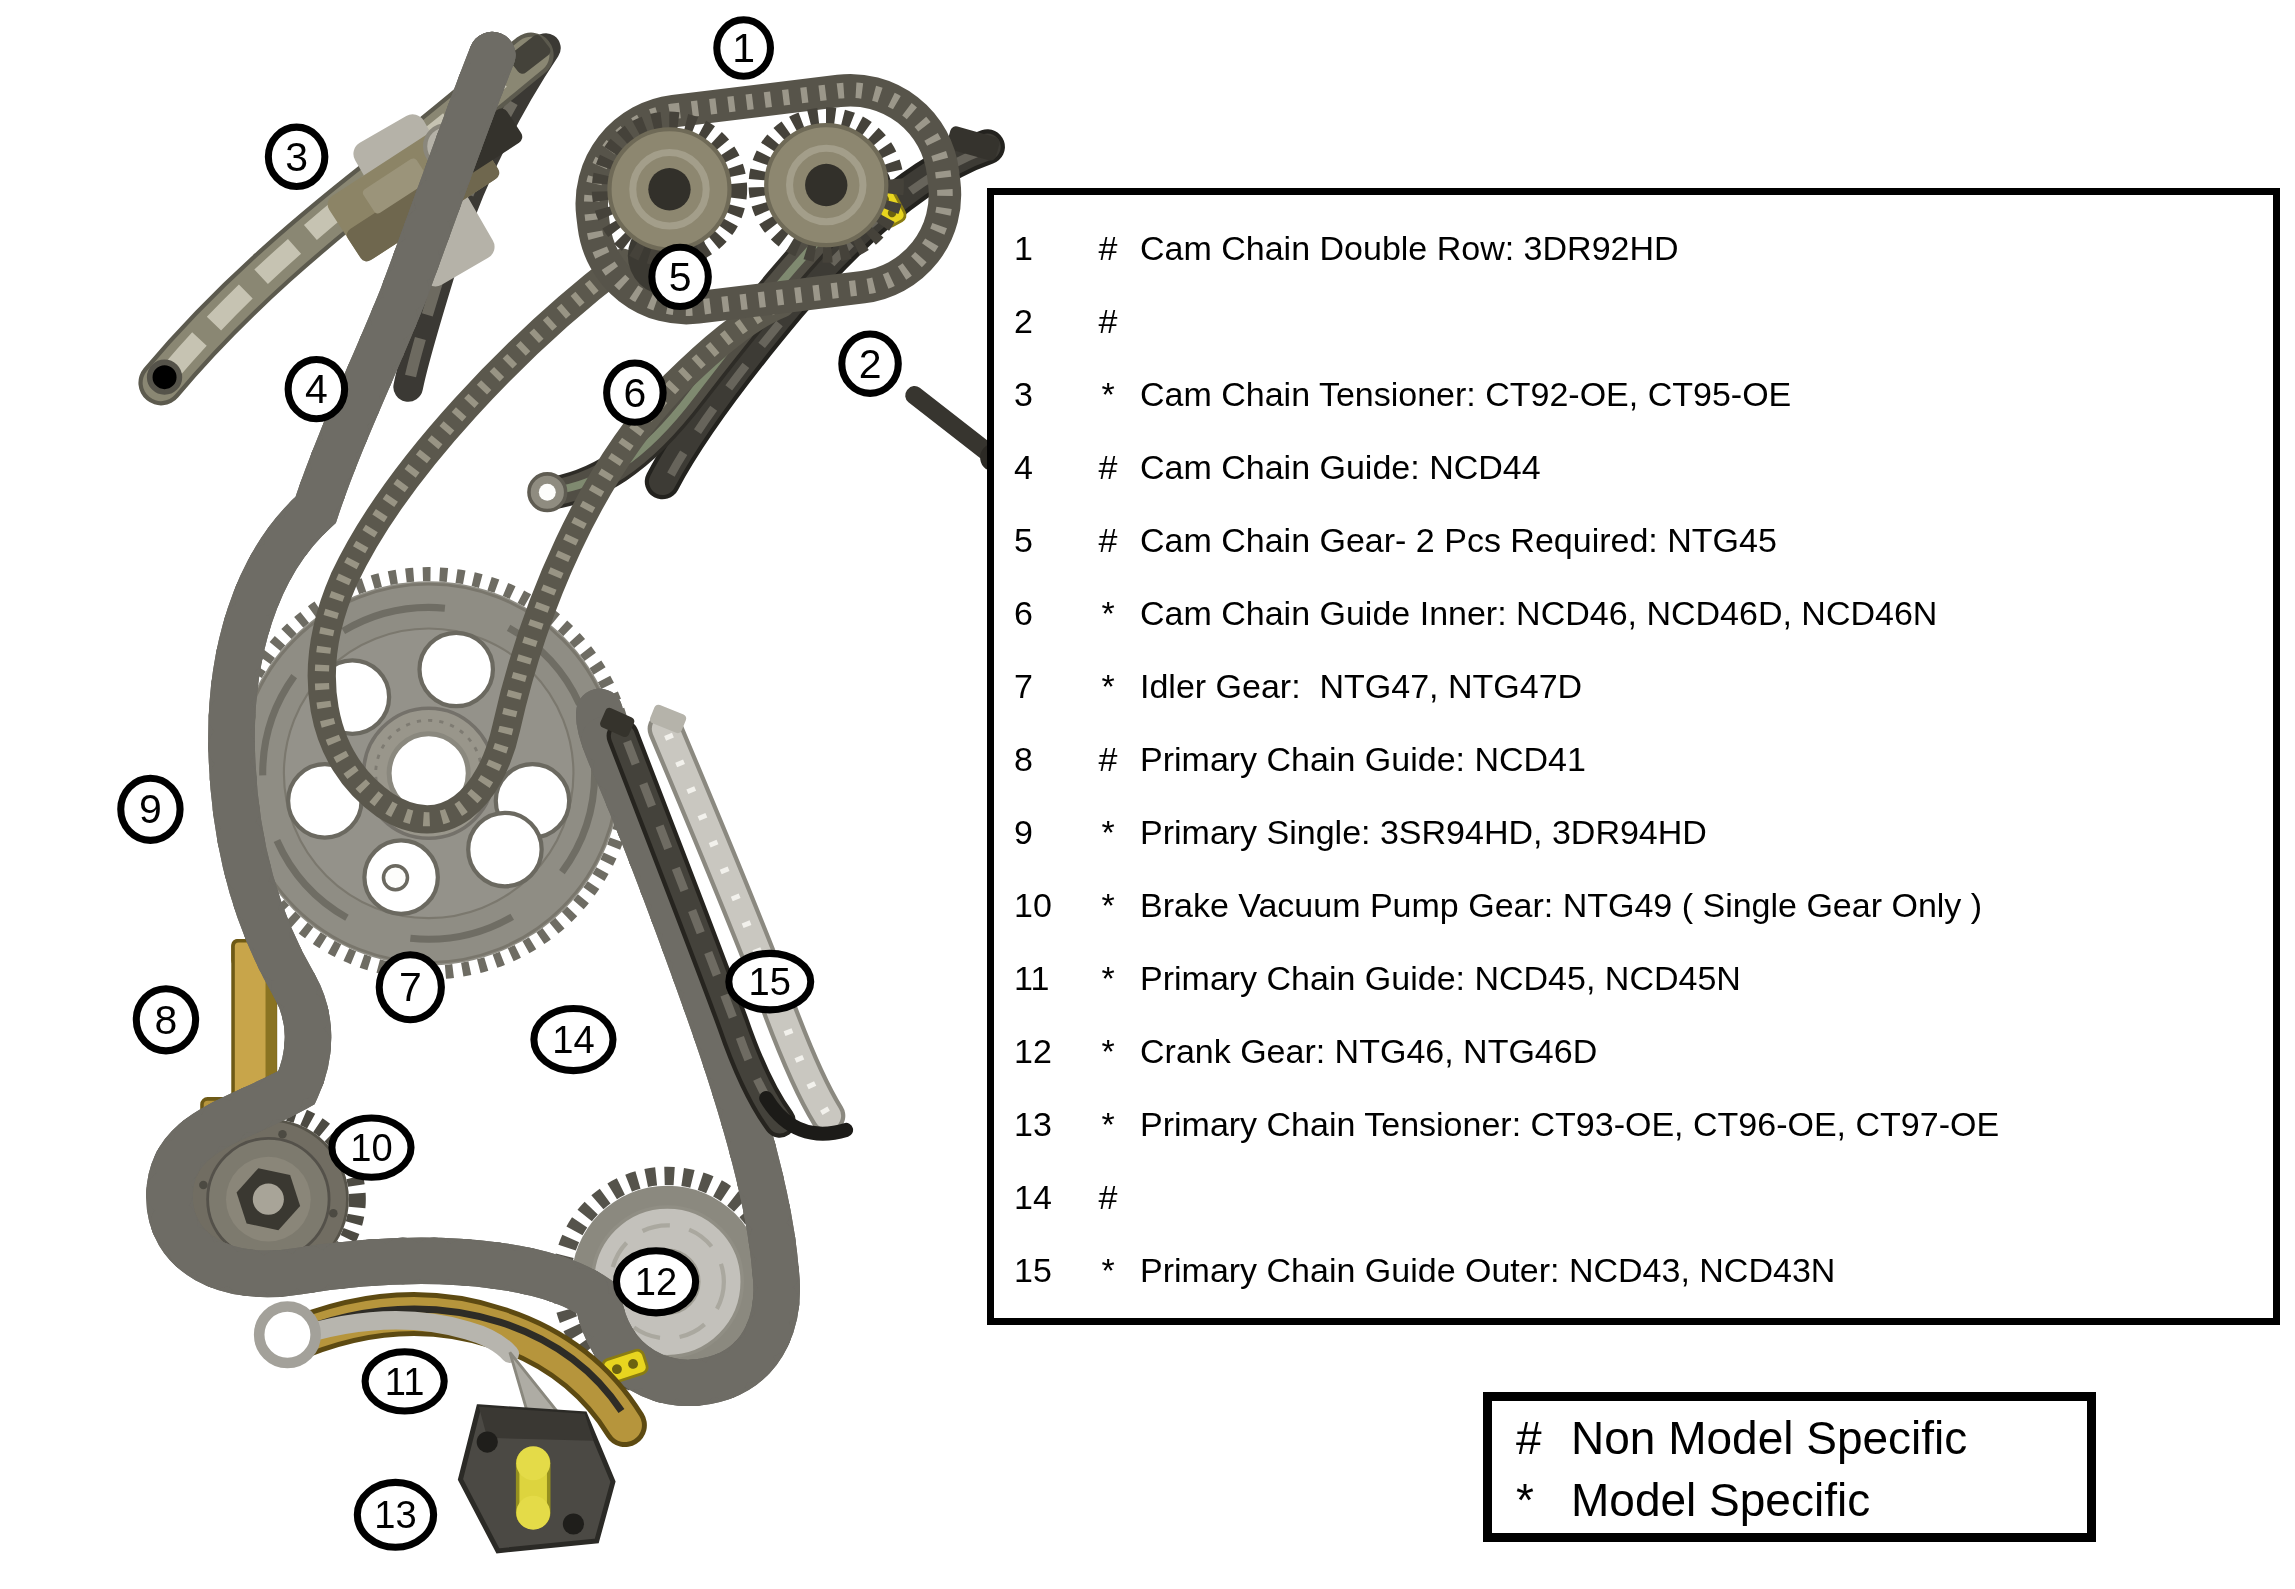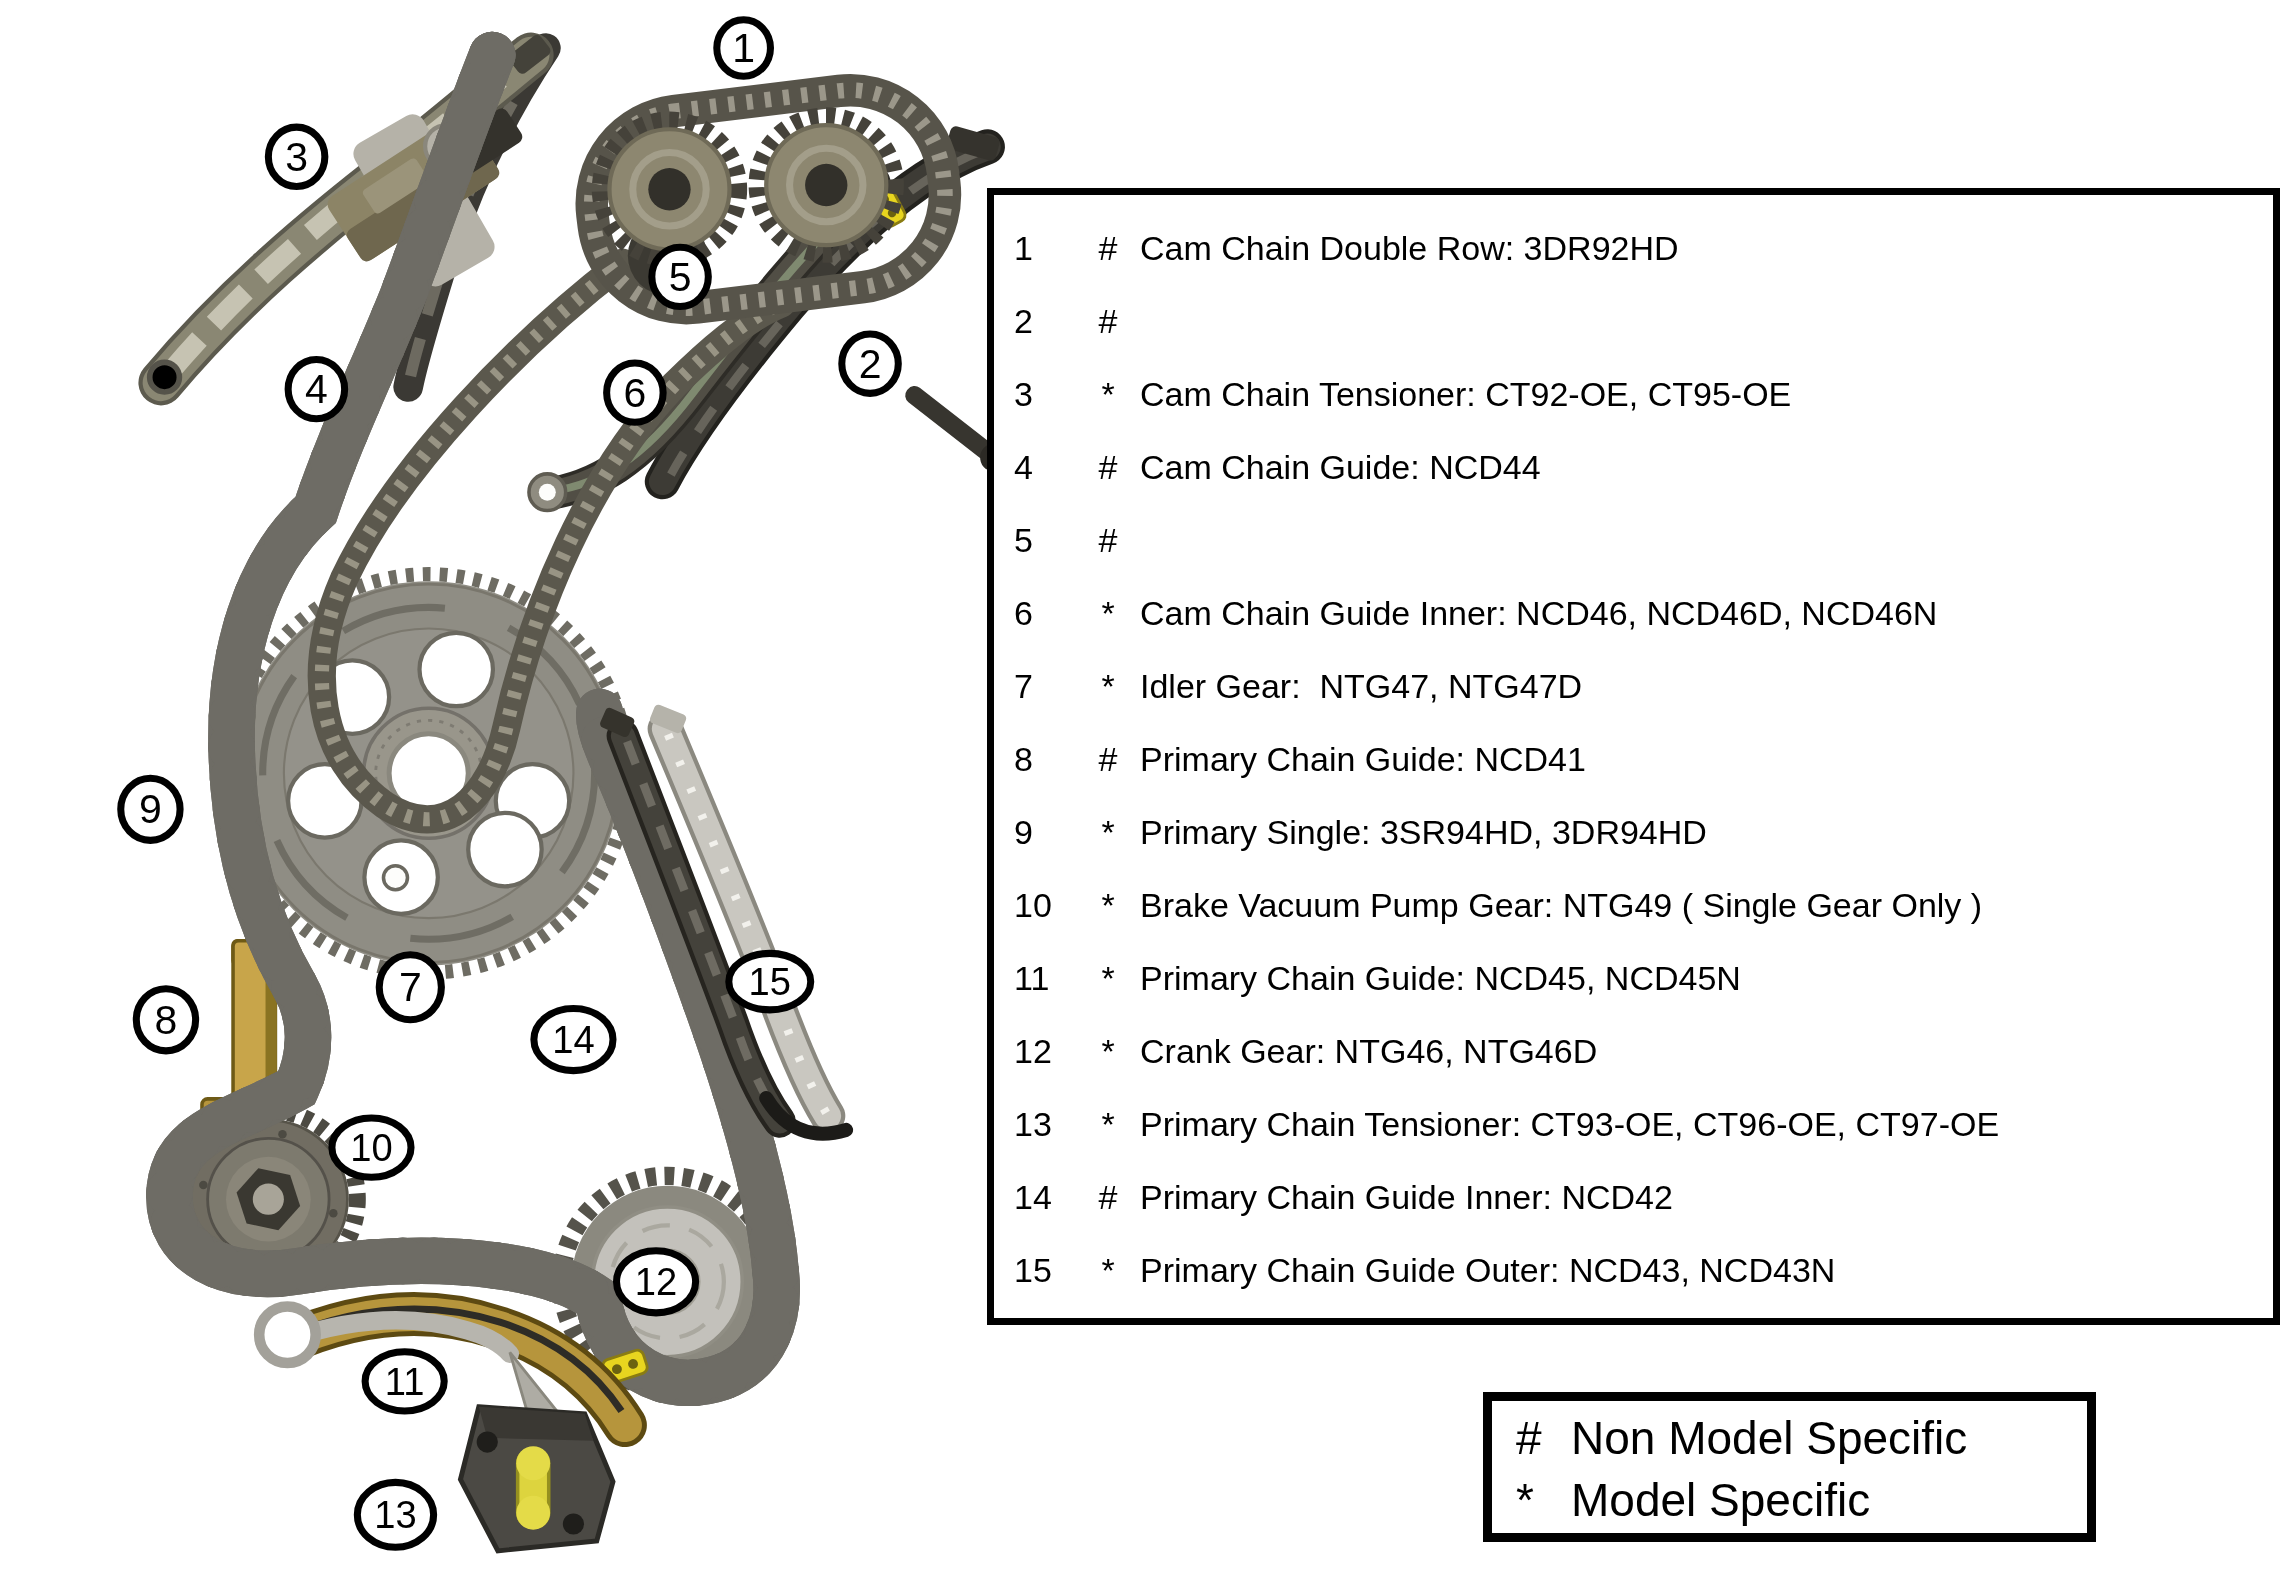--- a/index.html
+++ b/index.html
@@ -310,20 +310,21 @@
       <span class="legend-txt">Cam Chain Tensioner: CT92-OE, CT95-OE</span>
     </div>
       <div class="legend-row">
       <span class="legend-num">4</span>
       <span class="legend-sym">#</span>
       <span class="legend-txt">Cam Chain Guide: NCD44</span>
     </div>
       <div class="legend-row">
       <span class="legend-num">5</span>
       <span class="legend-sym">#</span>
+      <span class="legend-txt">Cam Chain Gear- 2 Pcs Required: NTG45</span>
     </div>
       <div class="legend-row">
       <span class="legend-num">6</span>
       <span class="legend-sym">*</span>
       <span class="legend-txt">Cam Chain Guide Inner: NCD46, NCD46D, NCD46N</span>
     </div>
       <div class="legend-row">
       <span class="legend-num">7</span>
       <span class="legend-sym">*</span>
       <span class="legend-txt">Idler Gear:  NTG47, NTG47D</span>
@@ -354,21 +355,20 @@
       <span class="legend-txt">Crank Gear: NTG46, NTG46D</span>
     </div>
       <div class="legend-row">
       <span class="legend-num">13</span>
       <span class="legend-sym">*</span>
       <span class="legend-txt">Primary Chain Tensioner: CT93-OE, CT96-OE, CT97-OE</span>
     </div>
       <div class="legend-row">
       <span class="legend-num">14</span>
       <span class="legend-sym">#</span>
-      <span class="legend-txt">Primary Chain Guide Inner: NCD42</span>
     </div>
       <div class="legend-row">
       <span class="legend-num">15</span>
       <span class="legend-sym">*</span>
       <span class="legend-txt">Primary Chain Guide Outer: NCD43, NCD43N</span>
     </div>
     </div>
 </div>
 
 <div class="key-box">

